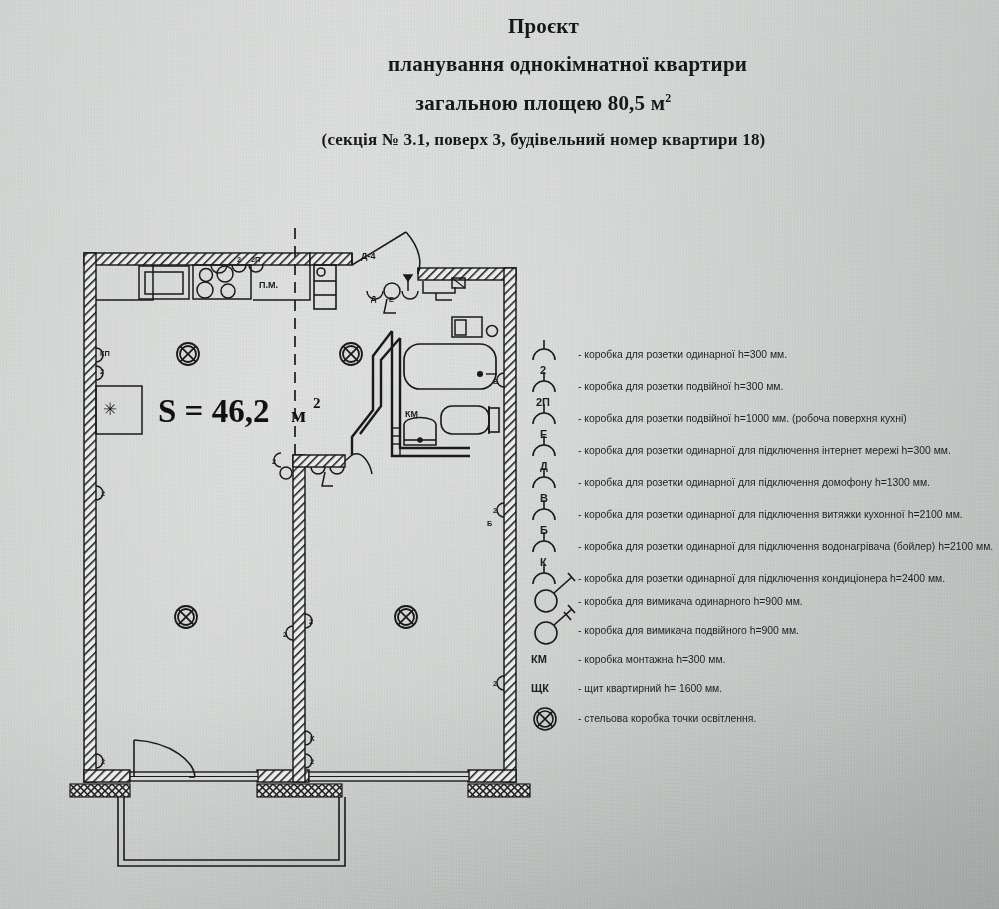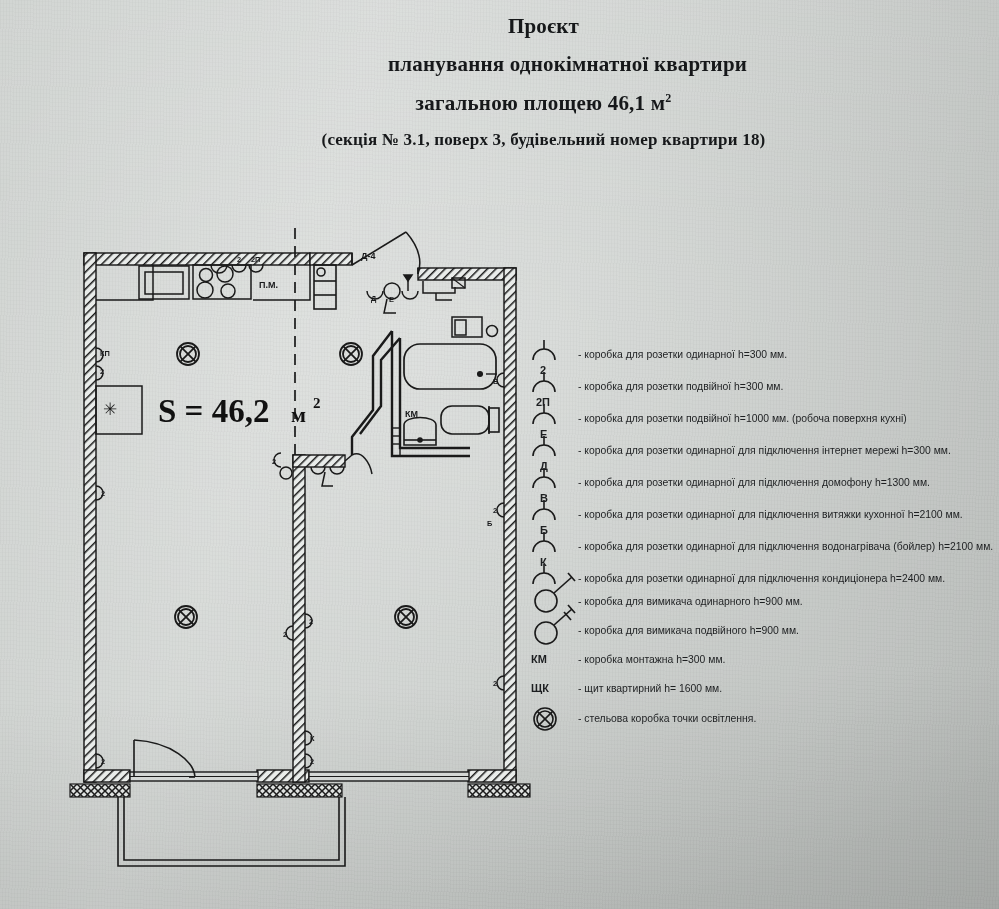--- a/index.html
+++ b/index.html
@@ -56,21 +56,21 @@
 </style>
 </head>
 <body>
 
 <div id="paper"></div>
 <div id="grain"></div>
 
 <div id="title-block">
   <div class="ln" id="t1">Проєкт</div>
   <div class="ln" id="t2">планування однокімнатної квартири</div>
-  <div class="ln" id="t3"><span>загальною площею 46,1 м</span><span class="sup">2</span></div>
+  <div class="ln" id="t3"><span>загальною площею 80,5 м</span><span class="sup">2</span></div>
   <div class="ln" id="t4">(секція № 3.1, поверх 3, будівельний номер квартири 18)</div>
 </div>
 
 <svg id="plan-svg" width="999" height="909" viewBox="0 0 999 909">
   <defs>
     <pattern id="hatch" width="6" height="6" patternTransform="rotate(45)" patternUnits="userSpaceOnUse">
       <rect width="6" height="6" fill="#e9ecea"></rect>
       <line x1="0" y1="0" x2="0" y2="6" stroke="#1a1a1a" stroke-width="3"></line>
     </pattern>
     <pattern id="crosshatch" width="7" height="7" patternUnits="userSpaceOnUse">

